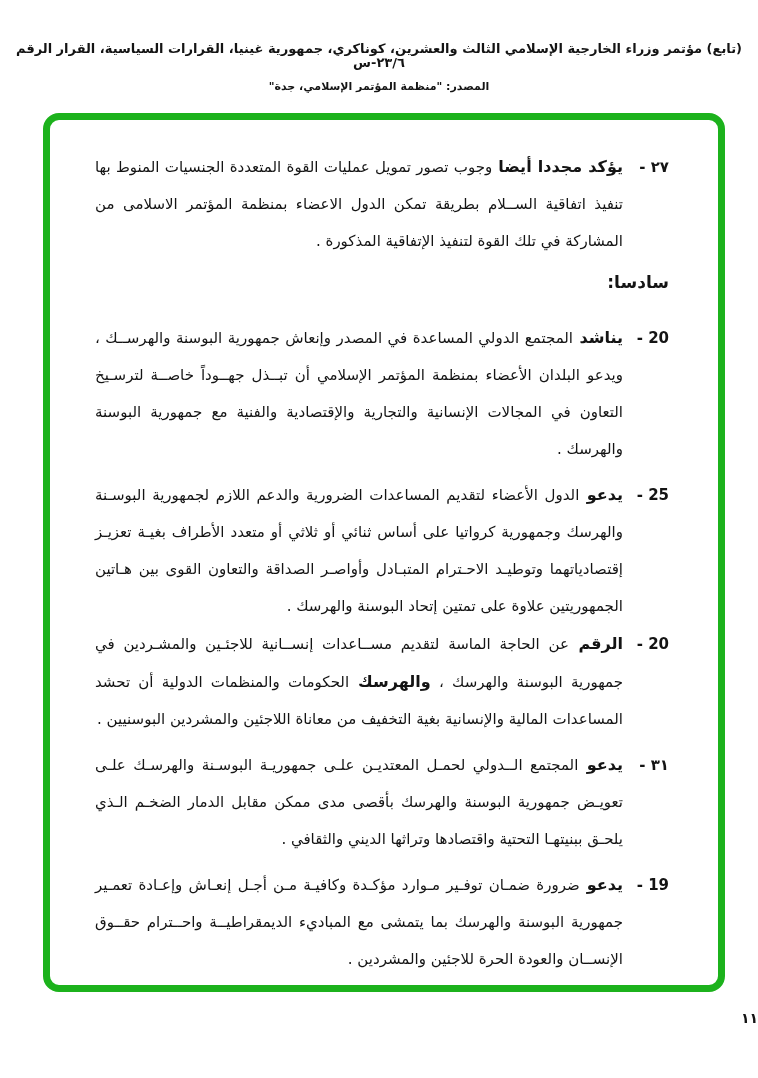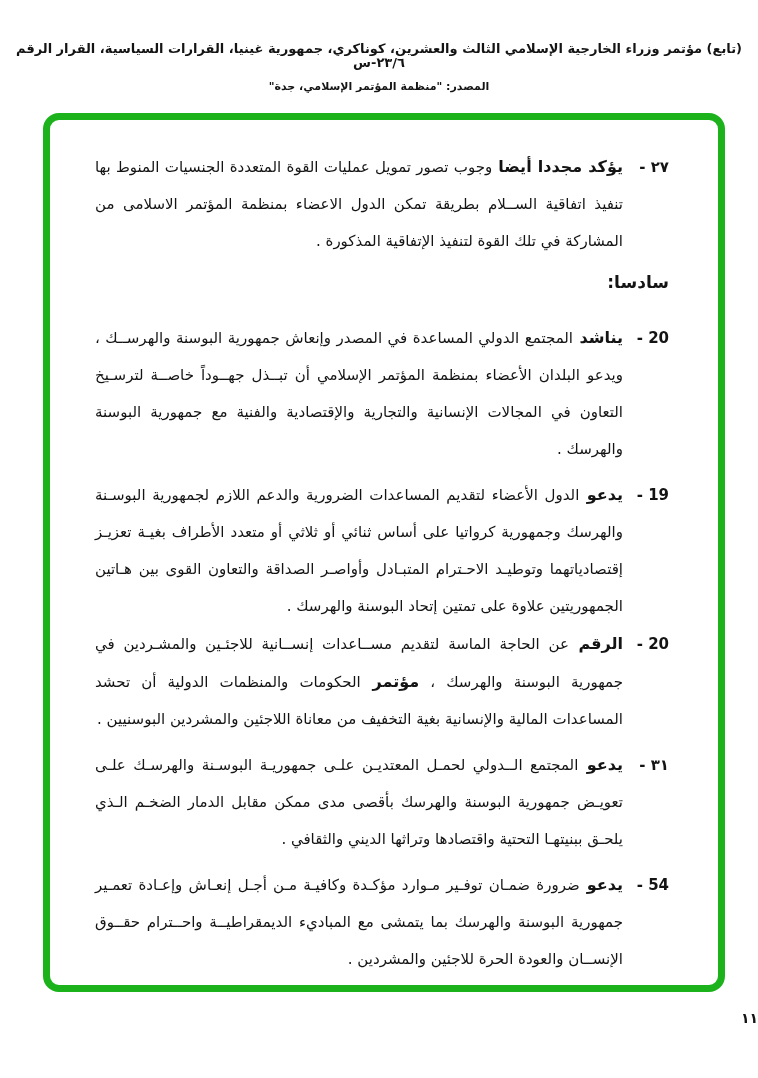--- a/index.html
+++ b/index.html
@@ -67,33 +67,33 @@
 
       <div class="section-heading">
         <span>سادسا:</span>
       </div>
 
       <div class="para para-28">
         <span class="pnum">20 -</span><span><span class="b">يناشد </span><span>المجتمع الدولي المساعدة في المصدر وإنعاش جمهورية البوسنة والهرســك ، ويدعو البلدان الأعضاء بمنظمة المؤتمر الإسلامي أن تبــذل جهــوداً خاصــة لترسـيخ التعاون في المجالات الإنسانية والتجارية والإقتصادية والفنية مع جمهورية البوسنة والهرسك .</span></span>
       </div>
 
       <div class="para para-29">
-        <span class="pnum">19 -</span><span><span class="b">يدعو </span><span>الدول الأعضاء لتقديم المساعدات الضرورية والدعم اللازم لجمهورية البوسـنة والهرسك وجمهورية كرواتيا على أساس ثنائي أو ثلاثي أو متعدد الأطراف بغيـة تعزيـز إقتصادياتهما وتوطيـد الاحـترام المتبـادل وأواصـر الصداقة والتعاون القوى بين هـاتين الجمهوريتين علاوة على تمتين إتحاد البوسنة والهرسك .</span></span>
+        <span class="pnum">25 -</span><span><span class="b">يدعو </span><span>الدول الأعضاء لتقديم المساعدات الضرورية والدعم اللازم لجمهورية البوسـنة والهرسك وجمهورية كرواتيا على أساس ثنائي أو ثلاثي أو متعدد الأطراف بغيـة تعزيـز إقتصادياتهما وتوطيـد الاحـترام المتبـادل وأواصـر الصداقة والتعاون القوى بين هـاتين الجمهوريتين علاوة على تمتين إتحاد البوسنة والهرسك .</span></span>
       </div>
 
       <div class="para para-30">
-        <span class="pnum">20 -</span><span><span class="b">الرقم </span><span>عن الحاجة الماسة لتقديم مســاعدات إنســانية للاجئـين والمشـردين في جمهورية البوسنة والهرسك ، </span><span class="b">مؤتمر </span><span>الحكومات والمنظمات الدولية أن تحشد المساعدات المالية والإنسانية بغية التخفيف من معاناة اللاجئين والمشردين البوسنيين .</span></span>
+        <span class="pnum">20 -</span><span><span class="b">الرقم </span><span>عن الحاجة الماسة لتقديم مســاعدات إنســانية للاجئـين والمشـردين في جمهورية البوسنة والهرسك ، </span><span class="b">والهرسك </span><span>الحكومات والمنظمات الدولية أن تحشد المساعدات المالية والإنسانية بغية التخفيف من معاناة اللاجئين والمشردين البوسنيين .</span></span>
       </div>
 
       <div class="para para-31">
         <span class="pnum">٣١ -</span><span><span class="b">يدعو </span><span>المجتمع الــدولي لحمـل المعتديـن علـى جمهوريـة البوسـنة والهرسـك علـى تعويـض جمهورية البوسنة والهرسك بأقصى مدى ممكن مقابل الدمار الضخـم الـذي يلحـق ببنيتهـا التحتية واقتصادها وتراثها الديني والثقافي .</span></span>
       </div>
 
       <div class="para para-32">
-        <span class="pnum">54 -</span><span><span class="b">يدعو </span><span>ضرورة ضمـان توفـير مـوارد مؤكـدة وكافيـة مـن أجـل إنعـاش وإعـادة تعمـير جمهورية البوسنة والهرسك بما يتمشى مع المباديء الديمقراطيــة واحــترام حقــوق الإنســان والعودة الحرة للاجئين والمشردين .</span></span>
+        <span class="pnum">19 -</span><span><span class="b">يدعو </span><span>ضرورة ضمـان توفـير مـوارد مؤكـدة وكافيـة مـن أجـل إنعـاش وإعـادة تعمـير جمهورية البوسنة والهرسك بما يتمشى مع المباديء الديمقراطيــة واحــترام حقــوق الإنســان والعودة الحرة للاجئين والمشردين .</span></span>
       </div>
 
     </div>
   </div>
 
   <div class="page-number">١١</div>
 
 </div>
 
 </body></html>

